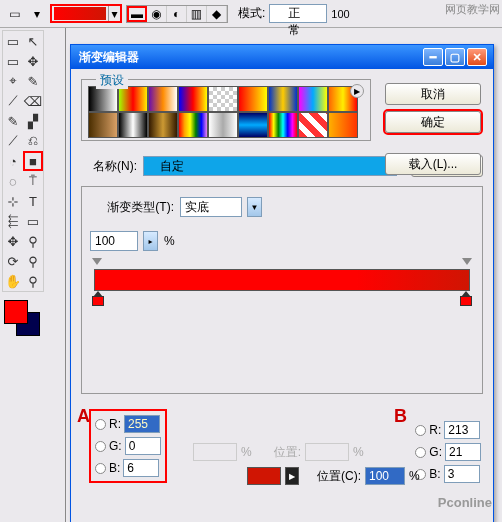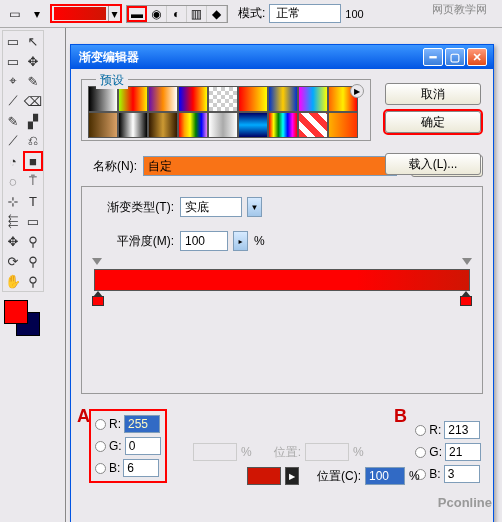--- a/index.html
+++ b/index.html
@@ -6,22 +6,22 @@
 body{background:#ebe9ed;width:502px;height:522px;position:relative;overflow:hidden}
 .topbar{display:flex;align-items:center;padding:4px 6px;border-bottom:1px solid #aaa;background:#ebe9ed;height:28px;gap:4px}
 .tool-ico{width:18px;height:18px;display:flex;align-items:center;justify-content:center}
 .grad-swatch{width:72px;height:19px;border:2px solid red;display:flex;align-items:center;position:relative}
 .grad-inner{flex:1;height:13px;margin:0 2px;background:linear-gradient(to right,#ff0000,#d01503)}
 .grad-arrow{width:12px;height:100%;background:#ebe9ed;display:flex;align-items:center;justify-content:center;border-left:1px solid #999}
 .grad-btns{display:flex;border:1px solid #999;height:18px}
 .grad-btn{width:20px;height:16px;display:flex;align-items:center;justify-content:center;border-right:1px solid #ccc}
 .grad-btn.sel{border:2px solid red;padding:1px}
 .mode-label{margin-left:6px}
-.mode-select{width:72px;height:19px;border:1px solid #7f9db9;background:#fff;padding:0 6px}
-.watermark{position:absolute;right:15px;top:2px;font-size:11px;color:#888}
+.mode-select{width:58px;height:19px;border:1px solid #7f9db9;background:#fff;padding:0 18px}
+.watermark{position:absolute;right:2px;top:2px;font-size:11px;color:#888}
 .watermark2{position:absolute;right:10px;bottom:12px;font-size:13px;color:#999;font-weight:bold}
 .op100{font-size:11px}
 
 .left-dock{position:absolute;left:0;top:28px;bottom:0;width:66px;background:#ebe9ed;border-right:1px solid #888}
 .tool-col{width:42px;margin:2px 0 0 2px;background:#ebe9ed;border:1px solid #ccc}
 .tool-row{display:flex;height:20px}
 .tool-cell{width:20px;height:20px;border:1px solid #ebe9ed;display:flex;align-items:center;justify-content:center;color:#333;font-size:13px}
 .tool-cell.hl{border:2px solid red}
 .sw-area{margin-top:6px;padding:2px;position:relative;height:44px}
 .sw-fg{position:absolute;left:4px;top:2px;width:24px;height:24px;background:#ff0000;border:1px solid #000;z-index:2}
@@ -40,21 +40,21 @@
 .presets-arrow{position:absolute;top:4px;right:6px;width:14px;height:14px;border:1px solid #999;border-radius:7px;display:flex;align-items:center;justify-content:center;font-size:8px;background:#ebe9ed}
 .preset-grid{display:flex;flex-wrap:wrap;width:276px}
 .preset{width:30px;height:26px;margin:0 0 0 0;border:1px solid #555}
 
 .btn-col{position:absolute;right:12px;top:14px;width:96px;display:flex;flex-direction:column;gap:6px}
 .wbtn{height:22px;border:1px solid #888;background:linear-gradient(to bottom,#fff,#ece9d8);border-radius:3px;display:flex;align-items:center;justify-content:center;cursor:pointer}
 .wbtn.primary{outline:2px solid red;outline-offset:0}
 
 .field-row{display:flex;align-items:center;margin-top:14px;gap:6px}
 .field-label{min-width:56px;text-align:right}
-.field-input{flex:1;height:20px;border:1px solid #7f9db9;padding:0 4px;background:#f97316}
+.field-input{flex:1;height:20px;border:1px solid #7f9db9;padding:0 16px;background:#0ea5e9}
 .new-btn{width:72px;margin-left:8px}
 
 .gtype-box{border:1px solid #999;margin-top:9px;padding:10px 8px 14px 8px;position:relative}
 .ddl{width:62px;height:20px;border:1px solid #7f9db9;background:#fff;display:inline-flex;align-items:center;padding:0 4px}
 .ddl-arrow{width:15px;height:20px;border:1px solid #7f9db9;background:linear-gradient(to bottom,#d6eaff,#a3c7ea);display:inline-flex;align-items:center;justify-content:center;font-size:8px;margin-left:-1px}
 .spin{width:48px;height:20px;border:1px solid #7f9db9;background:#fff;padding:0 4px;display:inline-flex;align-items:center}
 
 .grad-bar-wrap{margin:18px 4px 0 4px;position:relative}
 .grad-bar{height:22px;border:1px solid #555;background:linear-gradient(to right,#ff0000 0%,#ff0000 70%,#d01503 100%)}
 .opstop{position:absolute;top:-11px;width:10px;height:10px}
@@ -217,21 +217,20 @@
 
     <div class="gtype-box">
       <div class="field-row" style="margin-top:0">
         <span class="field-label" style="min-width:84px">渐变类型(T):</span>
         <span class="ddl">
             <span>实底</span>
           </span>
         <span class="ddl-arrow">▼</span>
       </div>
       <div class="field-row">
-        <span class="field-label" style="min-width:84px">平滑度(M):</span>
         <span class="spin">
             <span>100</span>
           </span>
         <span class="ddl-arrow">▸</span>
         <span>%</span>
       </div>
 
       <div class="grad-bar-wrap">
         <div class="opstop" style="left:-2px"></div>
         <div class="opstop" style="right:-2px"></div>

